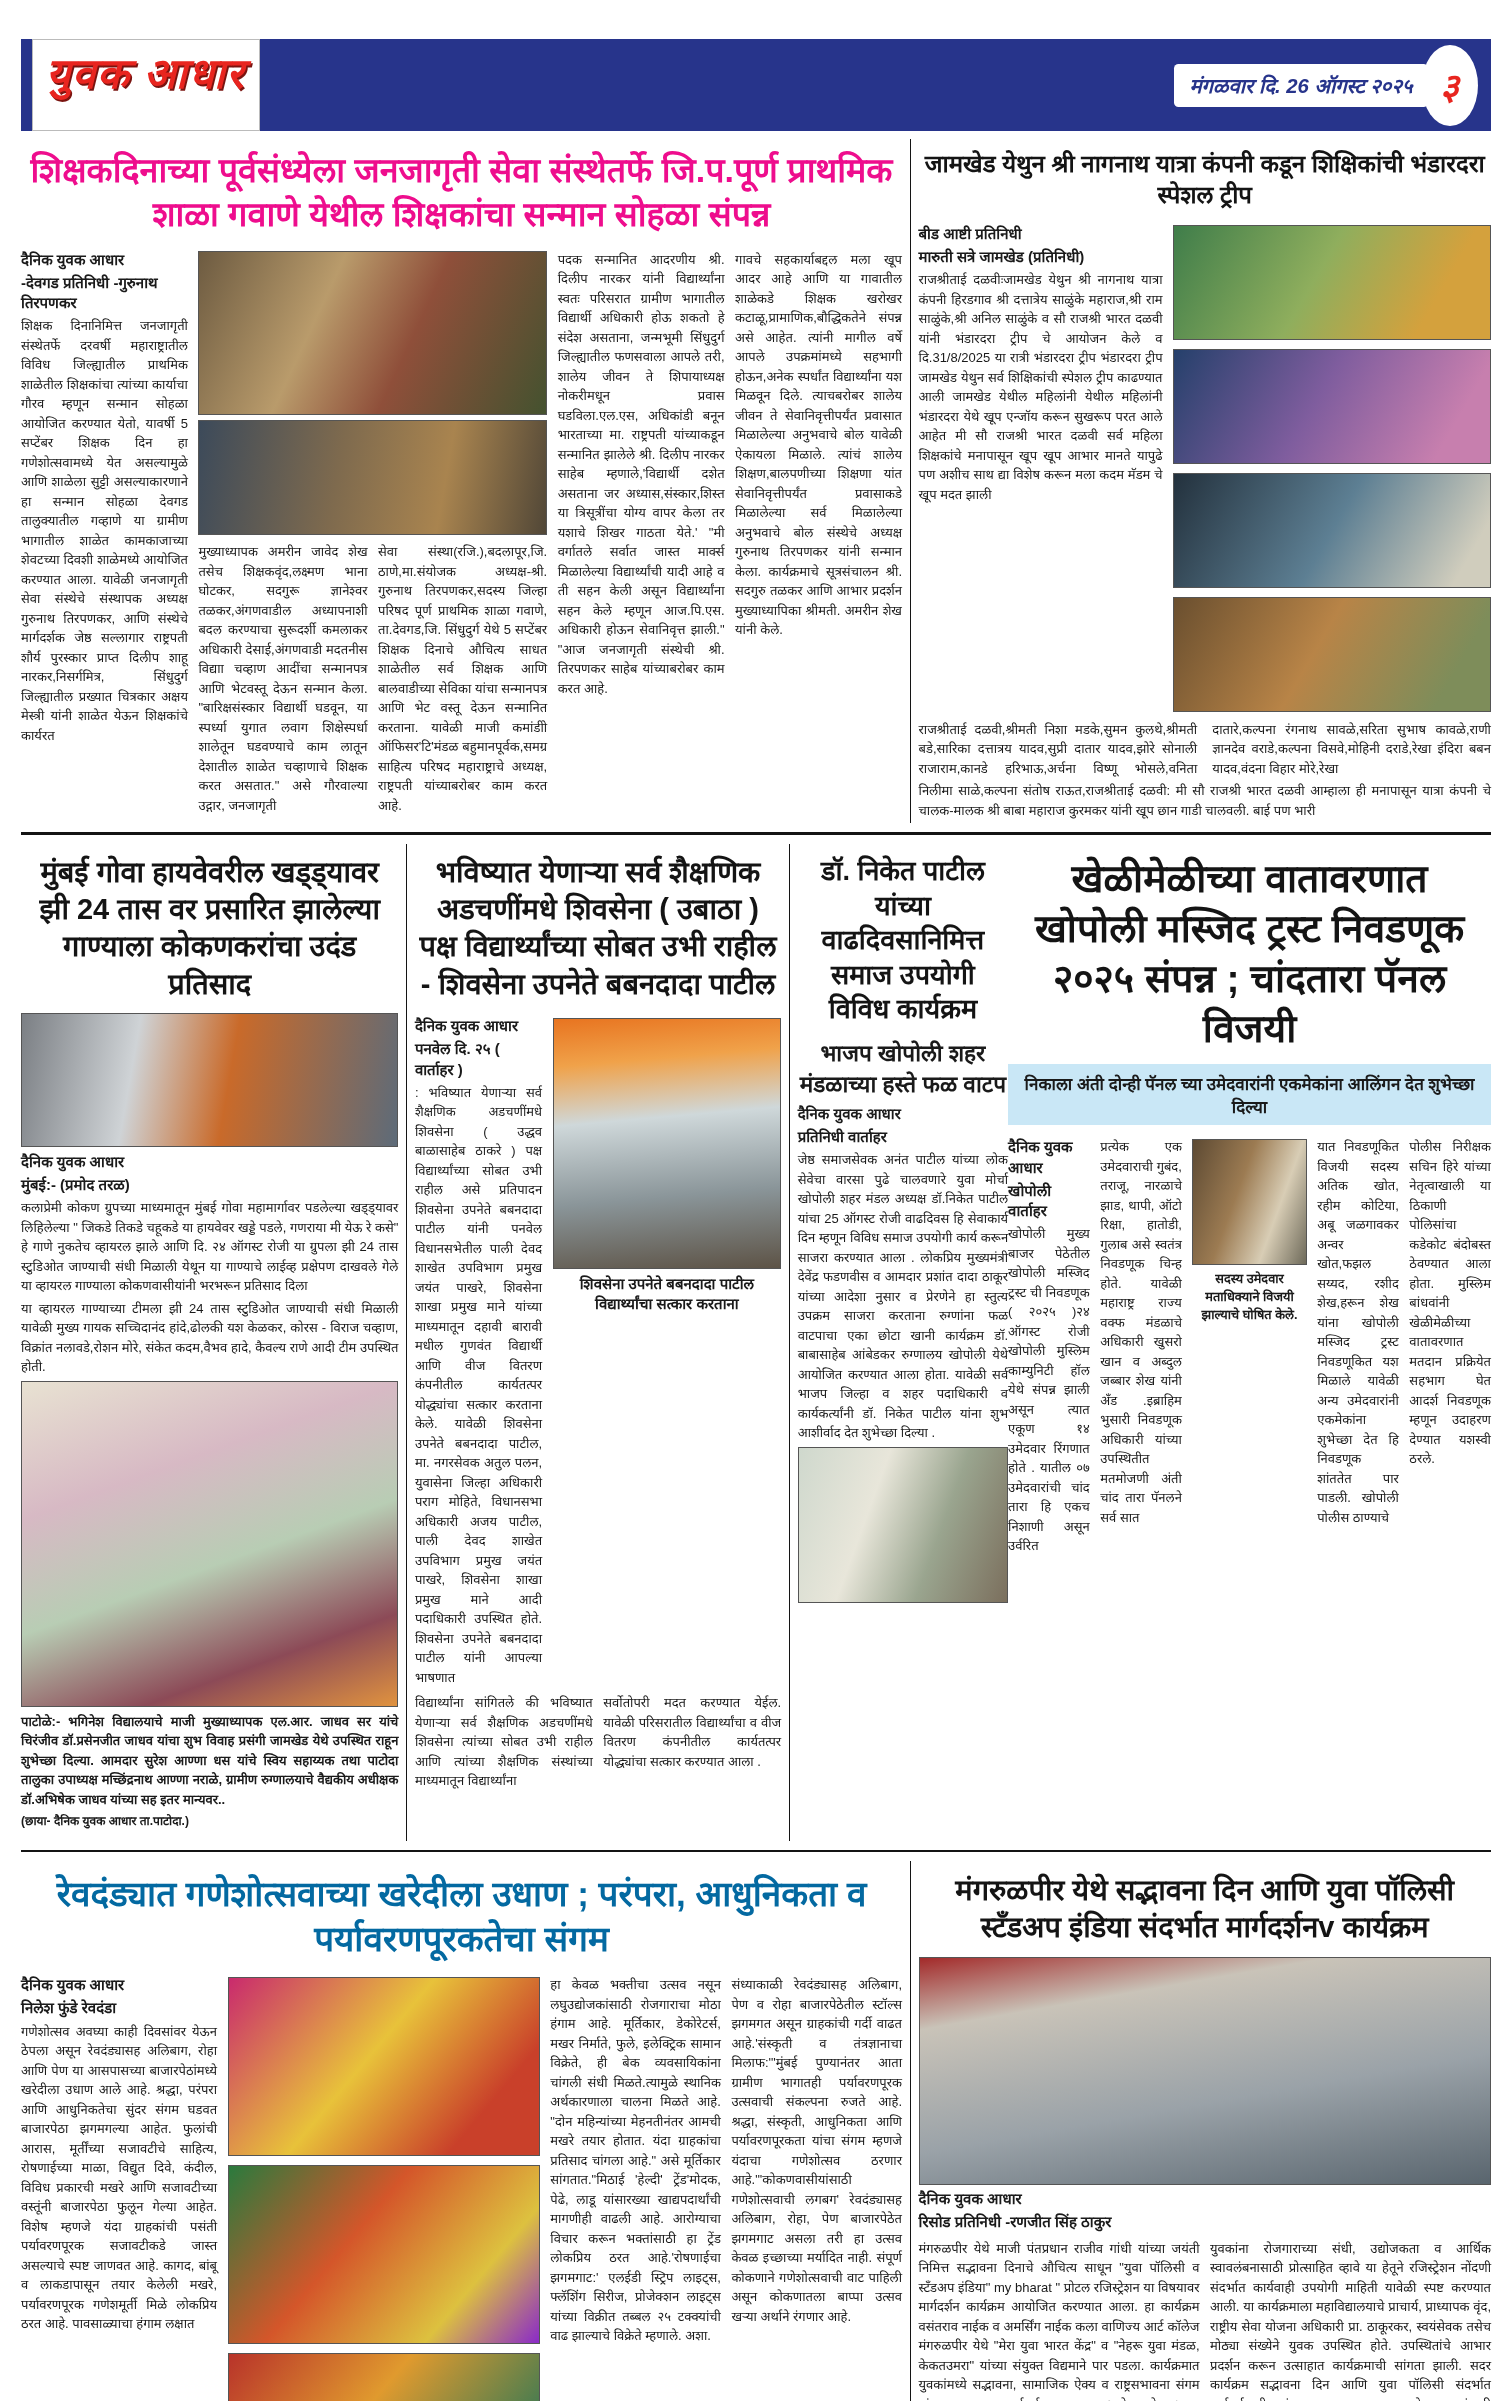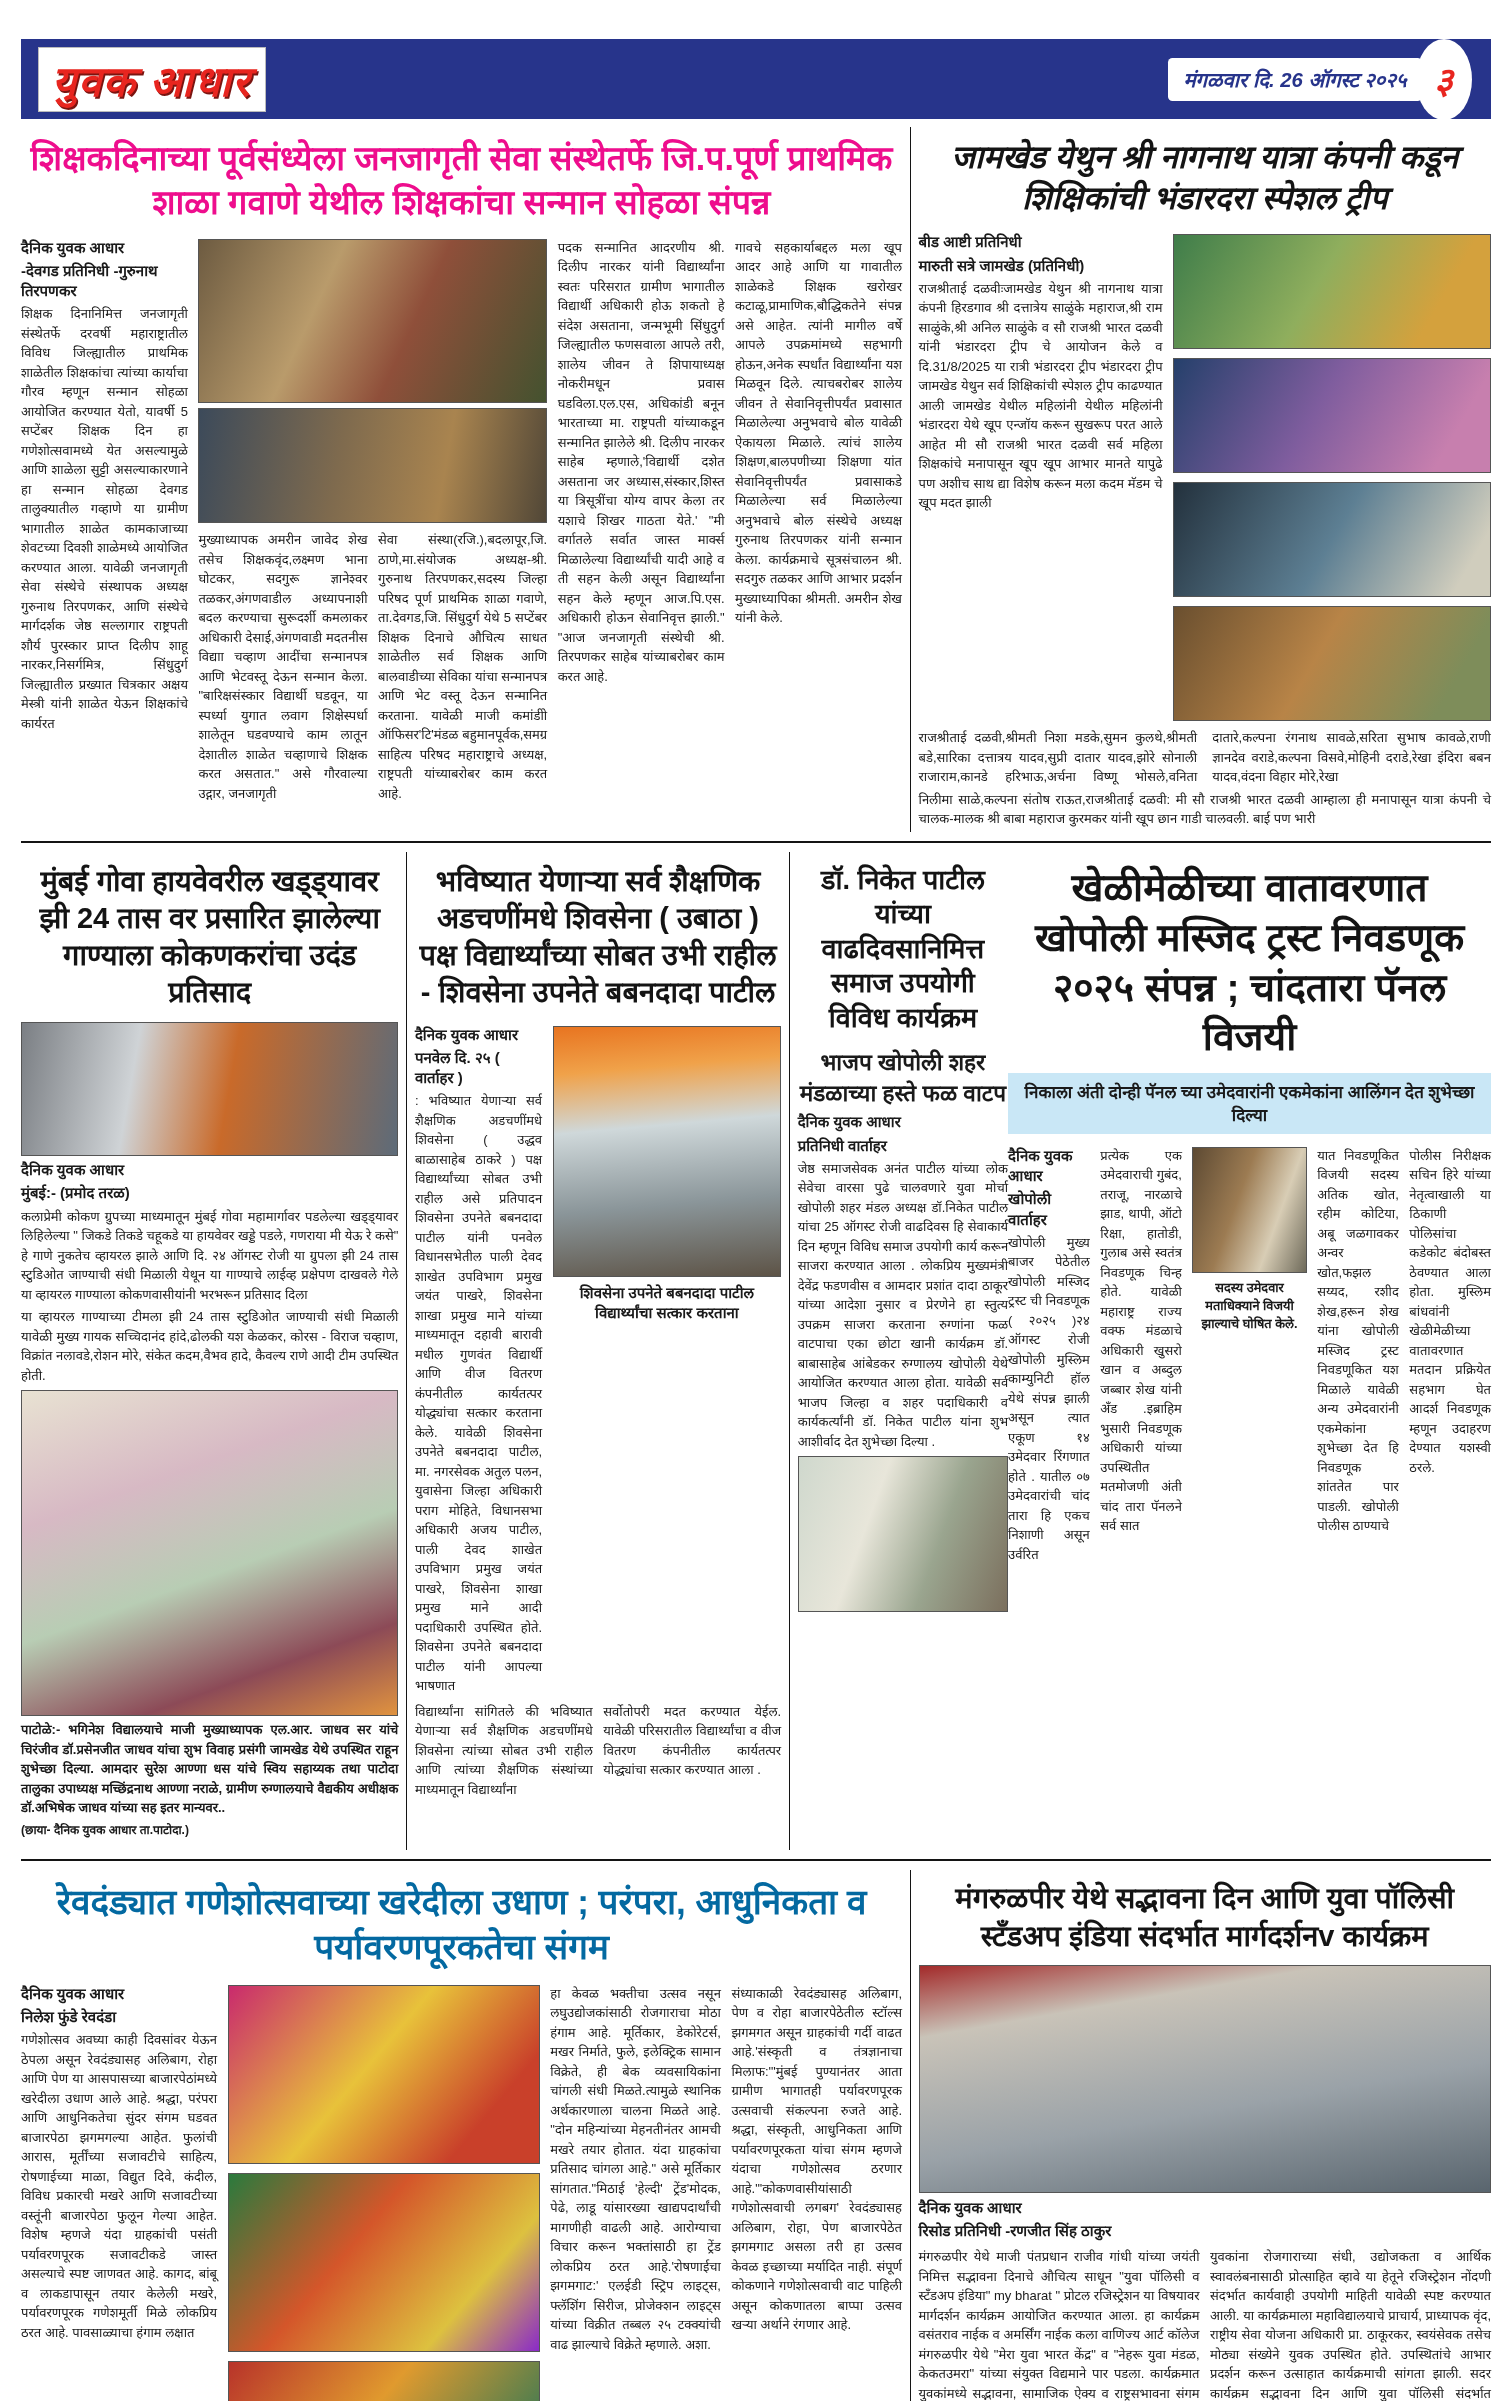--- a/index.html
+++ b/index.html
@@ -1,34 +1,34 @@
 <!DOCTYPE html>
 <html lang="mr" style="font-size:12px"><head>
 <meta charset="utf-8">
 <style>
   html,body{margin:0;padding:0;background:#e9e9e9;}
   .page{width:1512px;min-height:2401px;margin:0 auto;background:#ffffff;
         font-family:"Liberation Sans","DejaVu Sans",sans-serif;color:#1a1a1a;
         box-sizing:border-box;padding:39px 21px 15px 21px;}
   
-  .masthead{height:80px;background:#27348b;display:flex;align-items:center;
-            justify-content:space-between;padding:0 12px;position:relative;}
+  .masthead{height:92px;background:#27348b;display:flex;
+            justify-content:space-between;padding:0 6px;position:relative;}
   .logo-box{background:#fff;padding:3px 13.6px;margin-left:4.5px;border:0.8px solid #bbb;}
   .logo-text{font-size:42px;font-weight:bold;color:#e8251f;letter-spacing:1.5px;
              text-shadow:1.5px 1.5px 0 #7a1410;font-style:italic;}
   .date-wrap{display:flex;align-items:center;margin-right:7.5px;font-style:italic;}
   .date-pill{background:#fff;border-radius:4.5px;padding:7.5px 15px;color:#27348b;
              font-weight:bold;font-size:20.3px;white-space:nowrap;}
   .page-oval{background:#fff;border-radius:50%;width:56px;height:81px;display:flex;
              align-items:center;justify-content:center;margin-left:-6px;}
   .page-num{color:#e8251f;font-size:36px;font-weight:bold;}
   
   .hl{font-weight:bold;text-align:center;line-height:1.28;margin:10.5px 4.5px;}
   .hl-pink{color:#ee0d8d;font-size:34px;}
-  .hl-black{color:#141414;font-size:32px;font-style:italic;}
+  .hl-black{color:#141414;font-size:24px;}
   .hl-md{color:#141414;font-size:29px;text-align:center;}
   .hl-big{color:#141414;font-size:39px;}
   .hl-orange{color:#0369a1;font-size:35px;}
   .subhead{text-align:center;font-weight:bold;font-size:22.6px;margin:1.5px 0 4.5px 0;}
   .byline{font-weight:bold;font-size:15px;line-height:1.35;margin:3px 0;}
   .bodytxt{font-size:13px;line-height:1.5;text-align:justify;margin:3px 0;}
   .caption{font-weight:bold;font-size:15px;text-align:center;margin:4.5px 0;}
   .credit{font-size:12px;font-weight:bold;margin-top:3px;}
   .band{display:flex;align-items:stretch;}
   .vrule{width:1.5px;background:#141414;margin:0 7.5px;}

